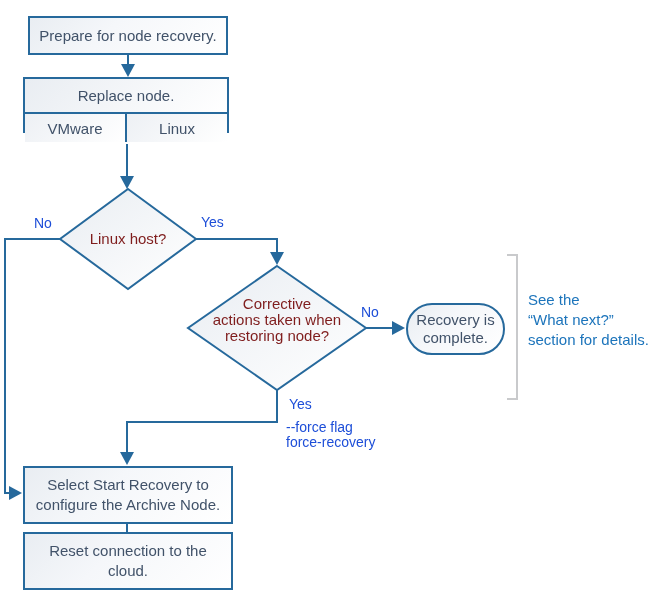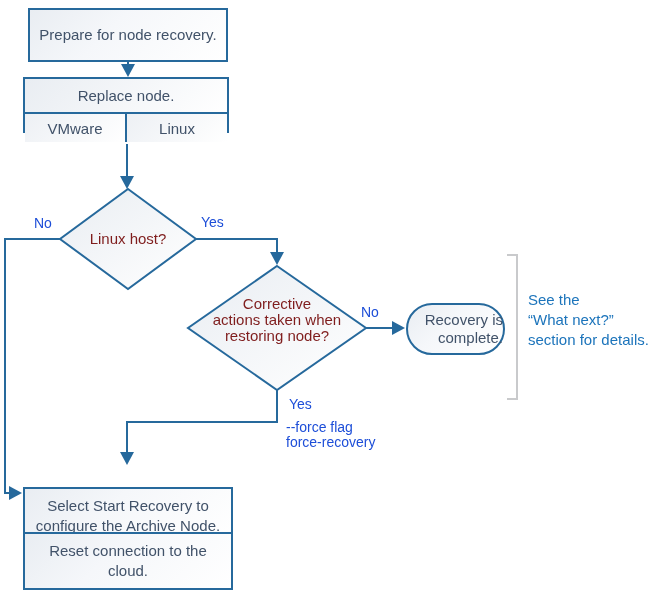--- a/index.html
+++ b/index.html
@@ -9,21 +9,21 @@
   }
   svg.wires { position:absolute; left:0; top:0; width:663px; height:613px; }
   .node {
     position:absolute; box-sizing:border-box;
     border:2px solid #26699c;
     background:linear-gradient(135deg,#e9edf2 0%,#f5f7fa 40%,#ffffff 100%);
     color:#415269; font-size:15px; line-height:20px;
     display:flex; flex-direction:column; align-items:center; justify-content:center;
     text-align:center;
   }
-  .pill { border-radius:26px; line-height:18px;align-items:flex-end; }
+  .pill { border-radius:26px; line-height:18px; }
   .tbl { position:absolute; box-sizing:border-box; border:2px solid #26699c; color:#415269; font-size:15px; }
   .tbl .hdr {
     height:33px; border-bottom:2px solid #26699c;
     background:linear-gradient(135deg,#e9edf2 0%,#ffffff 100%);
     display:flex; align-items:center; justify-content:center;
   }
   .tbl .row { display:flex; height:28px; }
   .tbl .cell {
     flex:0 0 100px; display:flex; align-items:center; justify-content:center;
     background:linear-gradient(135deg,#edf0f4 0%,#ffffff 100%);
@@ -68,21 +68,21 @@
 
     <path d="M277,390 V422 H127 V453" stroke="#26699c" stroke-width="2" fill="none"></path>
     <polygon points="120,452 134,452 127,465" fill="#26699c"></polygon>
 
     <path d="M127,524 V539" stroke="#26699c" stroke-width="2" fill="none"></path>
     <polygon points="120,538 134,538 127,551" fill="#26699c"></polygon>
 
     <path d="M507,255 H517 V399 H507" stroke="#c9cacc" stroke-width="2" fill="none"></path>
   </svg>
 
-  <div class="node" style="left:28px; top:8px; width:200px; height:54px;">
+  <div class="node" style="left:28px; top:16px; width:200px; height:39px;">
     <span>Prepare for node recovery.</span>
   </div>
 
   <div class="tbl" style="left:23px; top:77px; width:206px; height:56px;">
     <div class="hdr">
       <span>Replace node.</span>
     </div>
     <div class="row">
       <div class="cell">
         <span>VMware</span>
@@ -101,21 +101,21 @@
     <div>Corrective</div>
     <div>actions taken when</div>
     <div>restoring node?</div>
   </div>
 
   <div class="node pill" style="left:406px; top:303px; width:99px; height:52px;">
     <div>Recovery is</div>
     <div>complete.</div>
   </div>
 
-  <div class="node" style="left:23px; top:487px; width:210px; height:58px;">
+  <div class="node" style="left:23px; top:466px; width:210px; height:58px;">
     <div>Select Start Recovery to</div>
     <div>configure the Archive Node.</div>
   </div>
 
   <div class="node" style="left:23px; top:532px; width:210px; height:58px;">
     <div>Reset connection to the</div>
     <div>cloud.</div>
   </div>
 
   <div class="lbl" style="left:34px; top:216px;"><span>No</span></div>

